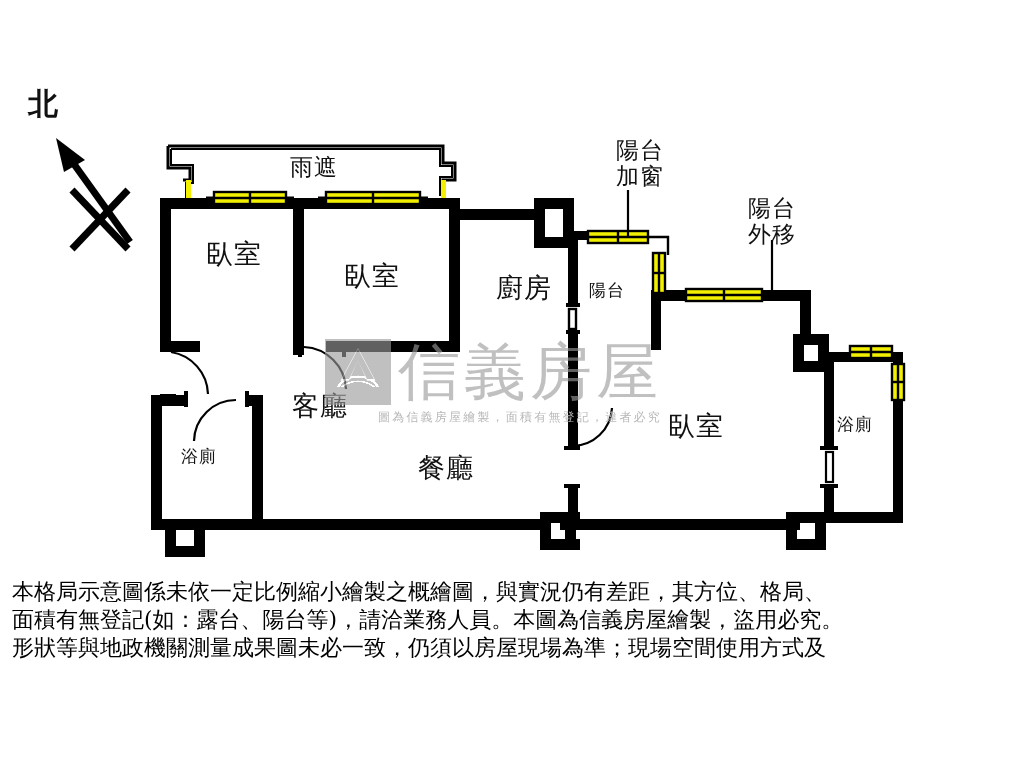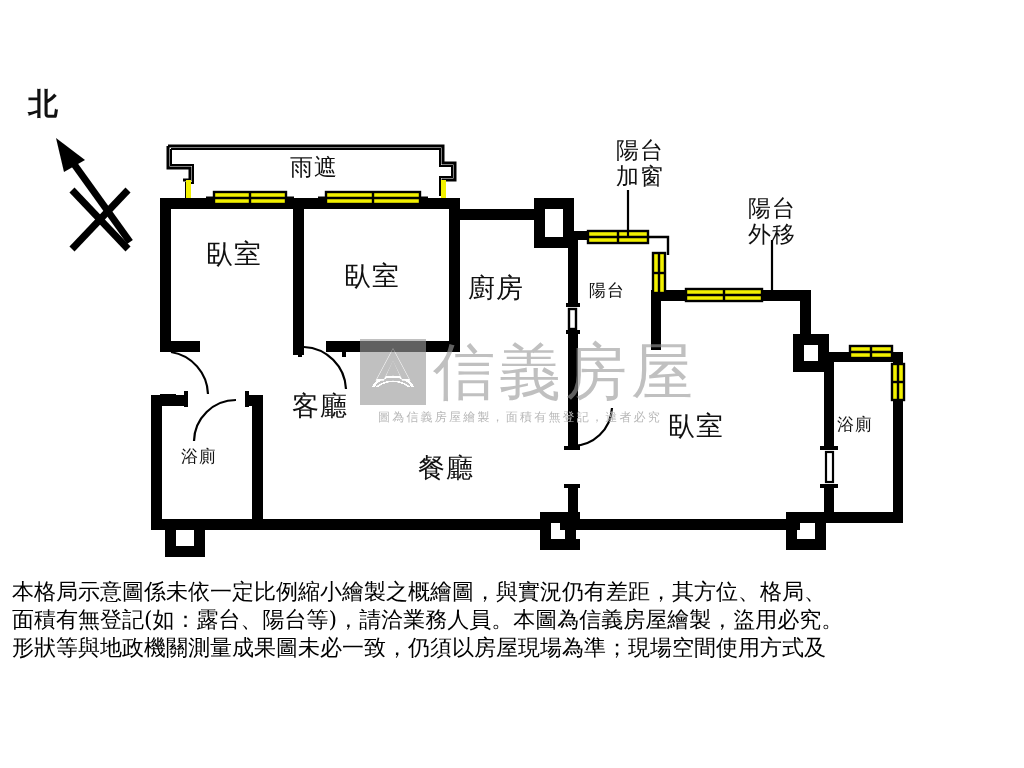--- a/index.html
+++ b/index.html
@@ -30,21 +30,20 @@
   .lbl-annot{font-size:23px;text-align:center;line-height:1.15;}
 
   
   #watermark{
     position:absolute;
     left:325px;top:333px;
     width:382px;height:78px;
     display:flex;align-items:center;
     pointer-events:none;
     opacity:.62;
-    margin-left:35px;
   }
   #wm-mark{
     width:66px;height:66px;background:#9b9b9b;
     position:relative;flex:0 0 auto;margin-right:7px;
   }
   #wm-mark:before{
     content:"";position:absolute;left:8px;top:16px;width:50px;height:32px;
     background:
       radial-gradient(ellipse 34px 26px at 50% 118%, transparent 0 58%, #ffffff 58.5% 66%, transparent 66.5%),
       radial-gradient(ellipse 34px 26px at 50% 132%, transparent 0 58%, #ffffff 58.5% 64%, transparent 64.5%);
@@ -278,21 +277,21 @@
   </svg>
 
   <div class="room-label lbl-north" style="left:28px;top:88px;">北</div>
 
   <div class="room-label lbl-md" style="left:290px;top:155px;">雨遮</div>
 
   <div class="room-label lbl-lg" style="left:206px;top:240px;">臥室</div>
 
   <div class="room-label lbl-lg" style="left:344px;top:262px;">臥室</div>
 
-  <div class="room-label lbl-lg" style="left:468px;top:274px;">廚房</div>
+  <div class="room-label lbl-lg" style="left:496px;top:274px;">廚房</div>
 
   <div class="room-label lbl-sm" style="left:589px;top:281px;">陽台</div>
 
   <div class="room-label lbl-lg" style="left:292px;top:392px;">客廳</div>
 
   <div class="room-label lbl-lg" style="left:418px;top:454px;">餐廳</div>
 
   <div class="room-label lbl-sm" style="left:181px;top:447px;">浴廁</div>
 
   <div class="room-label lbl-lg" style="left:668px;top:412px;">臥室</div>

